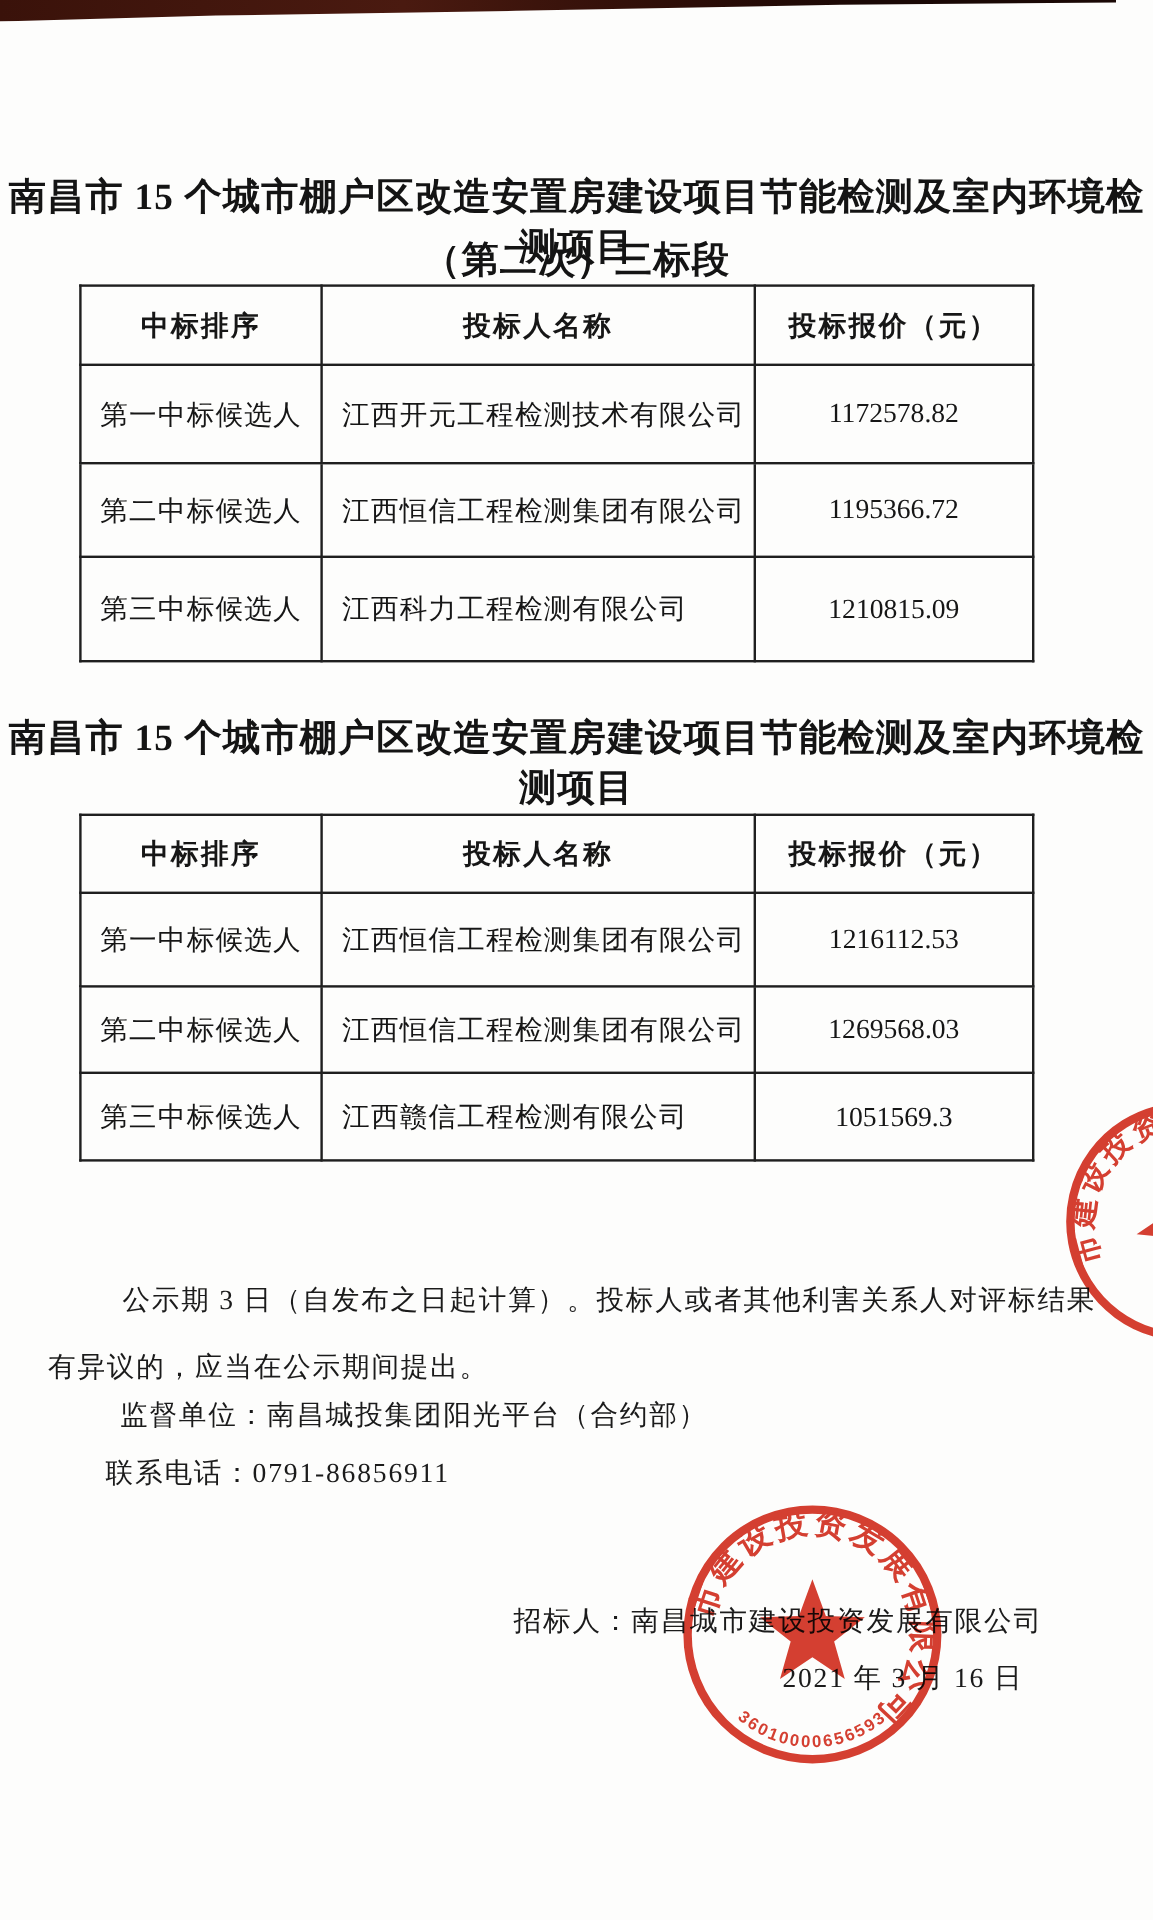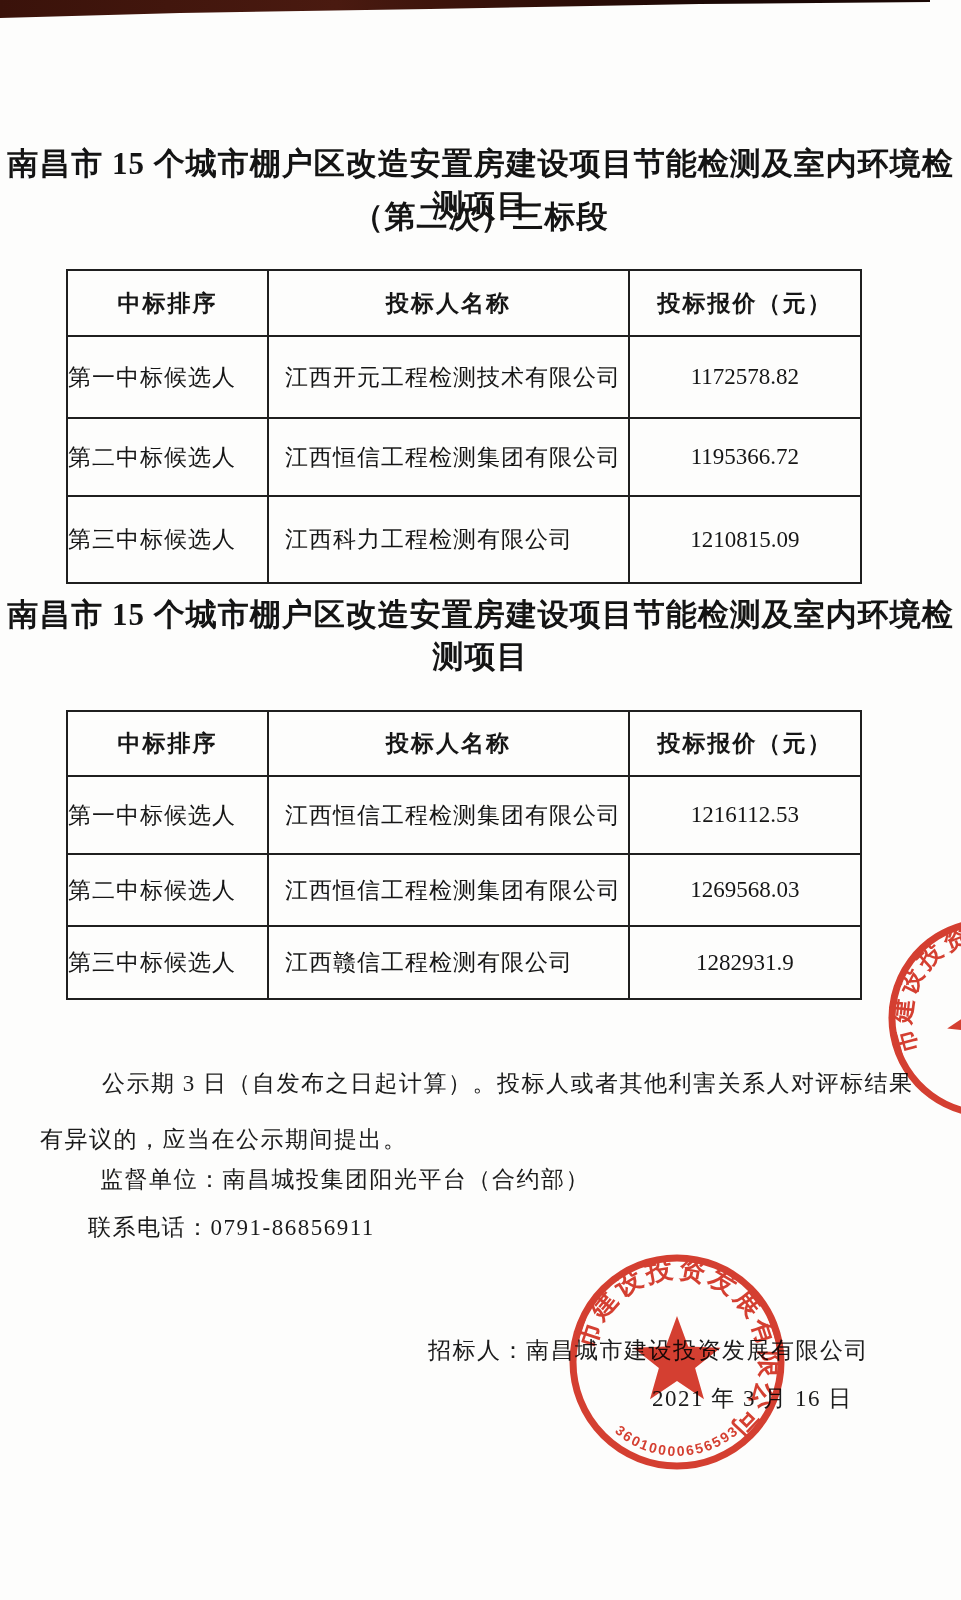--- a/index.html
+++ b/index.html
@@ -16,28 +16,28 @@
     background:linear-gradient(90deg,#3a120a 0%, #4a1a10 35%, #2c0d07 60%, #1a0805 75%);
     clip-path:polygon(0 0, 930px 0, 930px 2px, 700px 4px, 430px 9px, 180px 13px, 0 18px);
   }
   .title {
     position:absolute; left:0; width:961px; text-align:center;
     font-weight:bold; font-size:31px; letter-spacing:1px; color:#141414;
     font-family:"Liberation Serif","DejaVu Serif",serif;
   }
   .bid-table {
     position:absolute; left:66px; border-collapse:collapse; table-layout:fixed;
-    width:796px; font-size:23px; color:#161616;margin-top:32px;
+    width:796px; font-size:23px; color:#161616;
   }
   .bid-table td {
     border:2px solid #1f1f1f; vertical-align:middle; overflow:hidden;
     background:transparent;
   }
   .bid-table .hdr td { font-weight:bold; text-align:center; letter-spacing:2px; }
-  .col-rank  { width:194px; letter-spacing:1px; }
+  .col-rank  { width:194px; text-align:center; letter-spacing:1px; }
   .col-bidder{ width:348px; text-align:left; padding-left:16px; letter-spacing:1px; }
   .col-price { width:224px; text-align:center; font-family:"Liberation Serif",serif; }
   .t1 .hdr td { height:66px; }
   .t1 .r0 td { height:82px; }
   .t1 .r1 td { height:78px; }
   .t1 .r2 td { height:87px; }
   .t2 .hdr td { height:65px; }
   .t2 .r0 td { height:78px; }
   .t2 .r1 td { height:72px; }
   .t2 .r2 td { height:73px; }
@@ -95,21 +95,21 @@
       <td class="col-price">1216112.53</td>
     </tr>
     <tr class="r1">
       <td class="col-rank">第二中标候选人</td>
       <td class="col-bidder">江西恒信工程检测集团有限公司</td>
       <td class="col-price">1269568.03</td>
     </tr>
     <tr class="r2">
       <td class="col-rank">第三中标候选人</td>
       <td class="col-bidder">江西赣信工程检测有限公司</td>
-      <td class="col-price">1282931.9</td>
+      <td class="col-price">1051569.3</td>
     </tr>
   </tbody>
     </table>
 
   <div class="textline" style="top:1068px; left:102px;">公示期 3 日（自发布之日起计算）。投标人或者其他利害关系人对评标结果</div>
   <div class="textline" style="top:1124px; left:40px;">有异议的，应当在公示期间提出。</div>
 
   <div class="textline" style="top:1164px; left:100px;text-align:right;">监督单位：南昌城投集团阳光平台（合约部）</div>
   <div class="textline" style="top:1212px; left:88px;">联系电话：0791-86856911</div>
 

